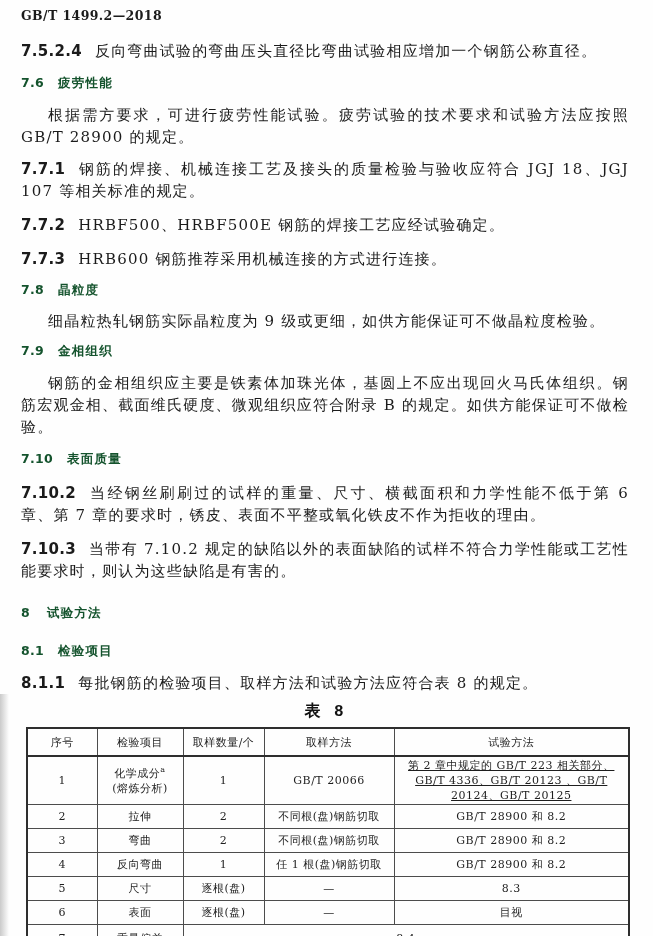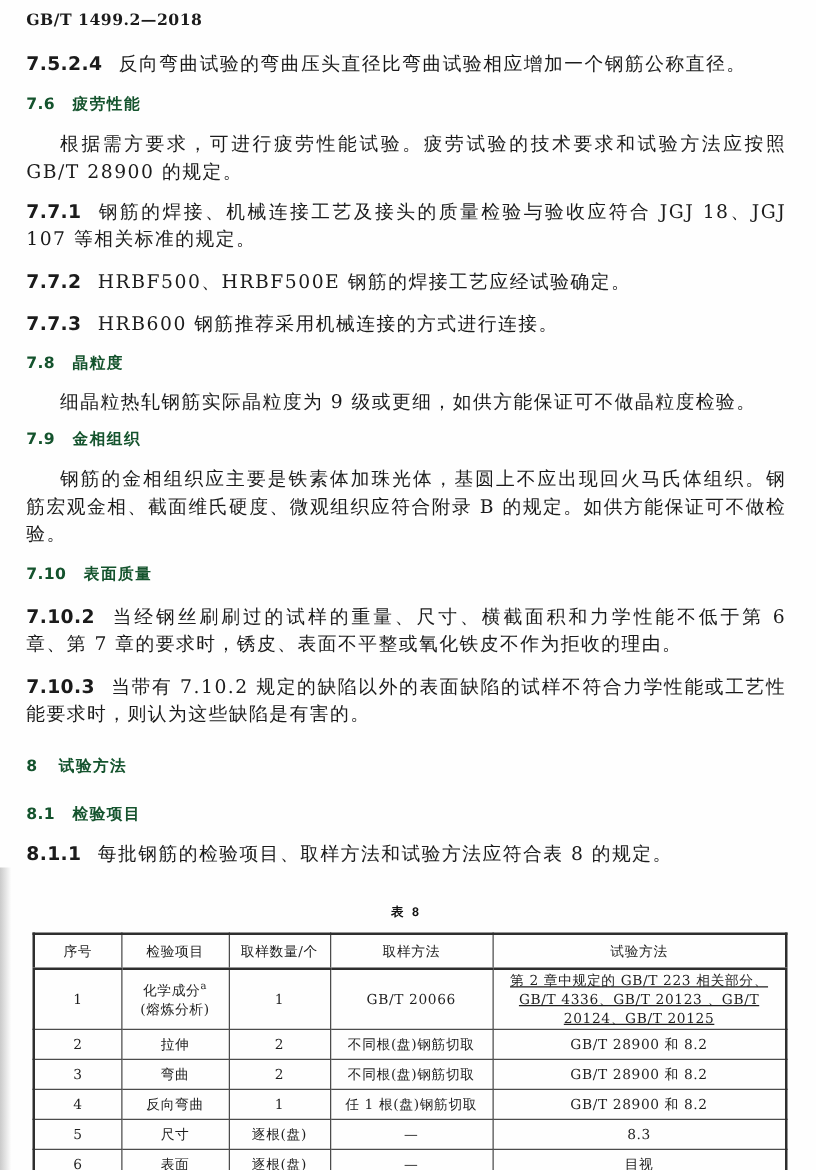--- a/index.html
+++ b/index.html
@@ -36,23 +36,23 @@
   .num{font-family:"DejaVu Sans", sans-serif;font-weight:bold;
        margin-right:13px;letter-spacing:.3px;}
   .hnum{font-family:"DejaVu Sans", sans-serif;font-weight:bold;
        margin-right:14px;letter-spacing:.3px;}
   .chapter .hnum{margin-right:17px;}
   .indent{text-indent:27px;}
   .mt0{margin-top:12px;} .mt8{margin-top:8px;} .mt9{margin-top:9px;}
   .mt10{margin-top:10px;} .mt16{margin-top:16px;}
   .mt20{margin-top:20px;}
   .tbl-title{
-    margin-top:26px;text-align:center;
-    font-family:Liberation Sans, sans-serif;font-weight:bold;
-    font-size:10px;letter-spacing:2px;line-height:22px;color:#111;
+    margin-top:7px;text-align:center;
+    font-family:Liberation Mono, monospace;font-weight:bold;
+    font-size:16px;letter-spacing:2px;line-height:22px;color:#111;
   }
   table.t8{
     margin:4px 0 0 5px;
     border-collapse:collapse;
     width:602px;
     table-layout:fixed;
     border:2px solid #2e2e2e;
   }
   table.t8 th, table.t8 td{
     border:1px solid #4c4c4c;

